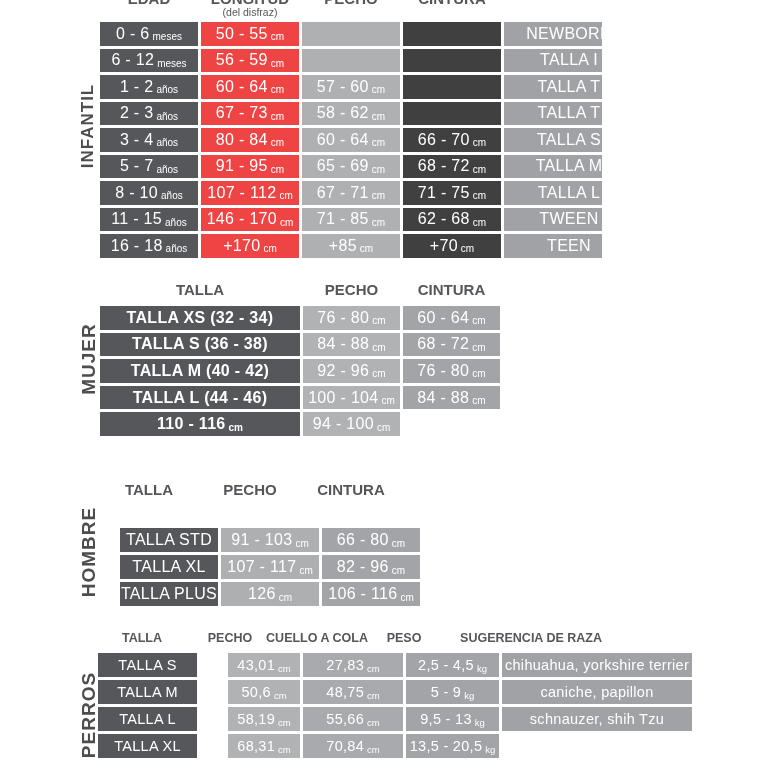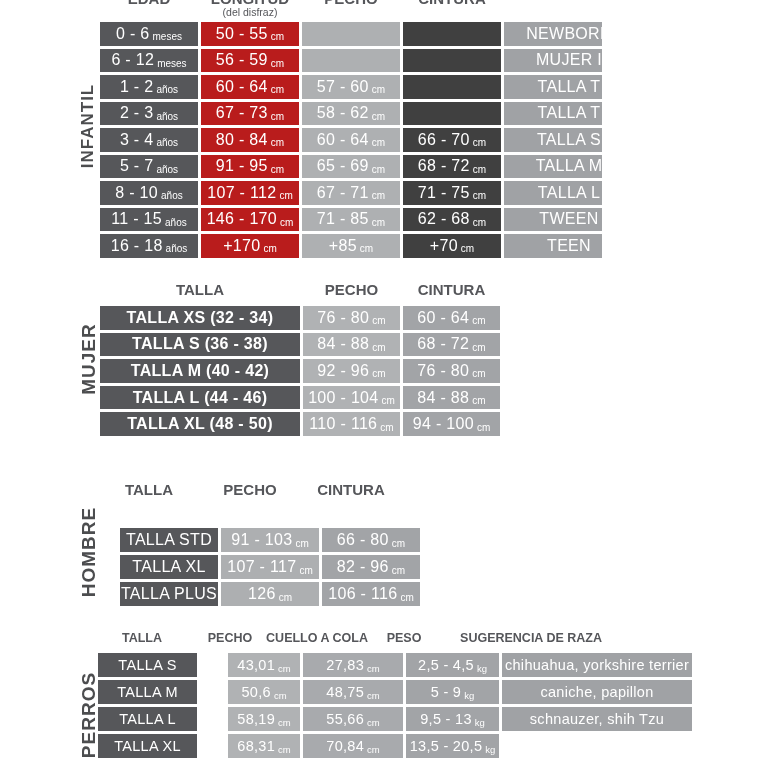--- a/index.html
+++ b/index.html
@@ -91,21 +91,21 @@
     transform: translateY(2.5px);
     letter-spacing: 0;
   }
 
   #grid-infantil {
     left: 100px; top: 22px;
     grid-template-columns: 98px 98px 98px 98px 98px;
     grid-auto-rows: 23.5px;
   }
   #grid-infantil .cell:nth-child(5n+1) { background: #56575a; }
-  #grid-infantil .cell:nth-child(5n+2) { background: #b91c1c; }
+  #grid-infantil .cell:nth-child(5n+2) { background: #ef4444; }
   #grid-infantil .cell:nth-child(5n+3) { background: #aeb0b2; }
   #grid-infantil .cell:nth-child(5n+4) { background: #404040; }
   #grid-infantil .cell:nth-child(5n+5) { background: #a0a2a5; padding-left: 32px; }
 
   #grid-mujer {
     left: 100px; top: 306px;
     grid-template-columns: 200px 97px 97px;
     grid-auto-rows: 23.6px;
   }
   #grid-mujer .cell:nth-child(3n+1) { background: #56575a; font-weight: bold; }
@@ -229,21 +229,21 @@
         <span class="v">56 - 59</span>
         <span class="u">cm</span>
       </div>
       <div class="cell">
         <span class="v"></span>
       </div>
       <div class="cell">
         <span class="v"></span>
       </div>
       <div class="cell">
-        <span class="v">MUJER I</span>
+        <span class="v">TALLA I</span>
       </div>
       <div class="cell">
         <span class="v">1 - 2</span>
         <span class="u">años</span>
       </div>
       <div class="cell">
         <span class="v">60 - 64</span>
         <span class="u">cm</span>
       </div>
       <div class="cell">
@@ -407,23 +407,20 @@
       <div class="cell">
         <span class="v">TALLA L (44 - 46)</span>
       </div>
       <div class="cell">
         <span class="v">100 - 104</span>
         <span class="u">cm</span>
       </div>
       <div class="cell">
         <span class="v">84 - 88</span>
         <span class="u">cm</span>
-      </div>
-      <div class="cell">
-        <span class="v">TALLA XL (48 - 50)</span>
       </div>
       <div class="cell">
         <span class="v">110 - 116</span>
         <span class="u">cm</span>
       </div>
       <div class="cell">
         <span class="v">94 - 100</span>
         <span class="u">cm</span>
       </div>
     </div>

